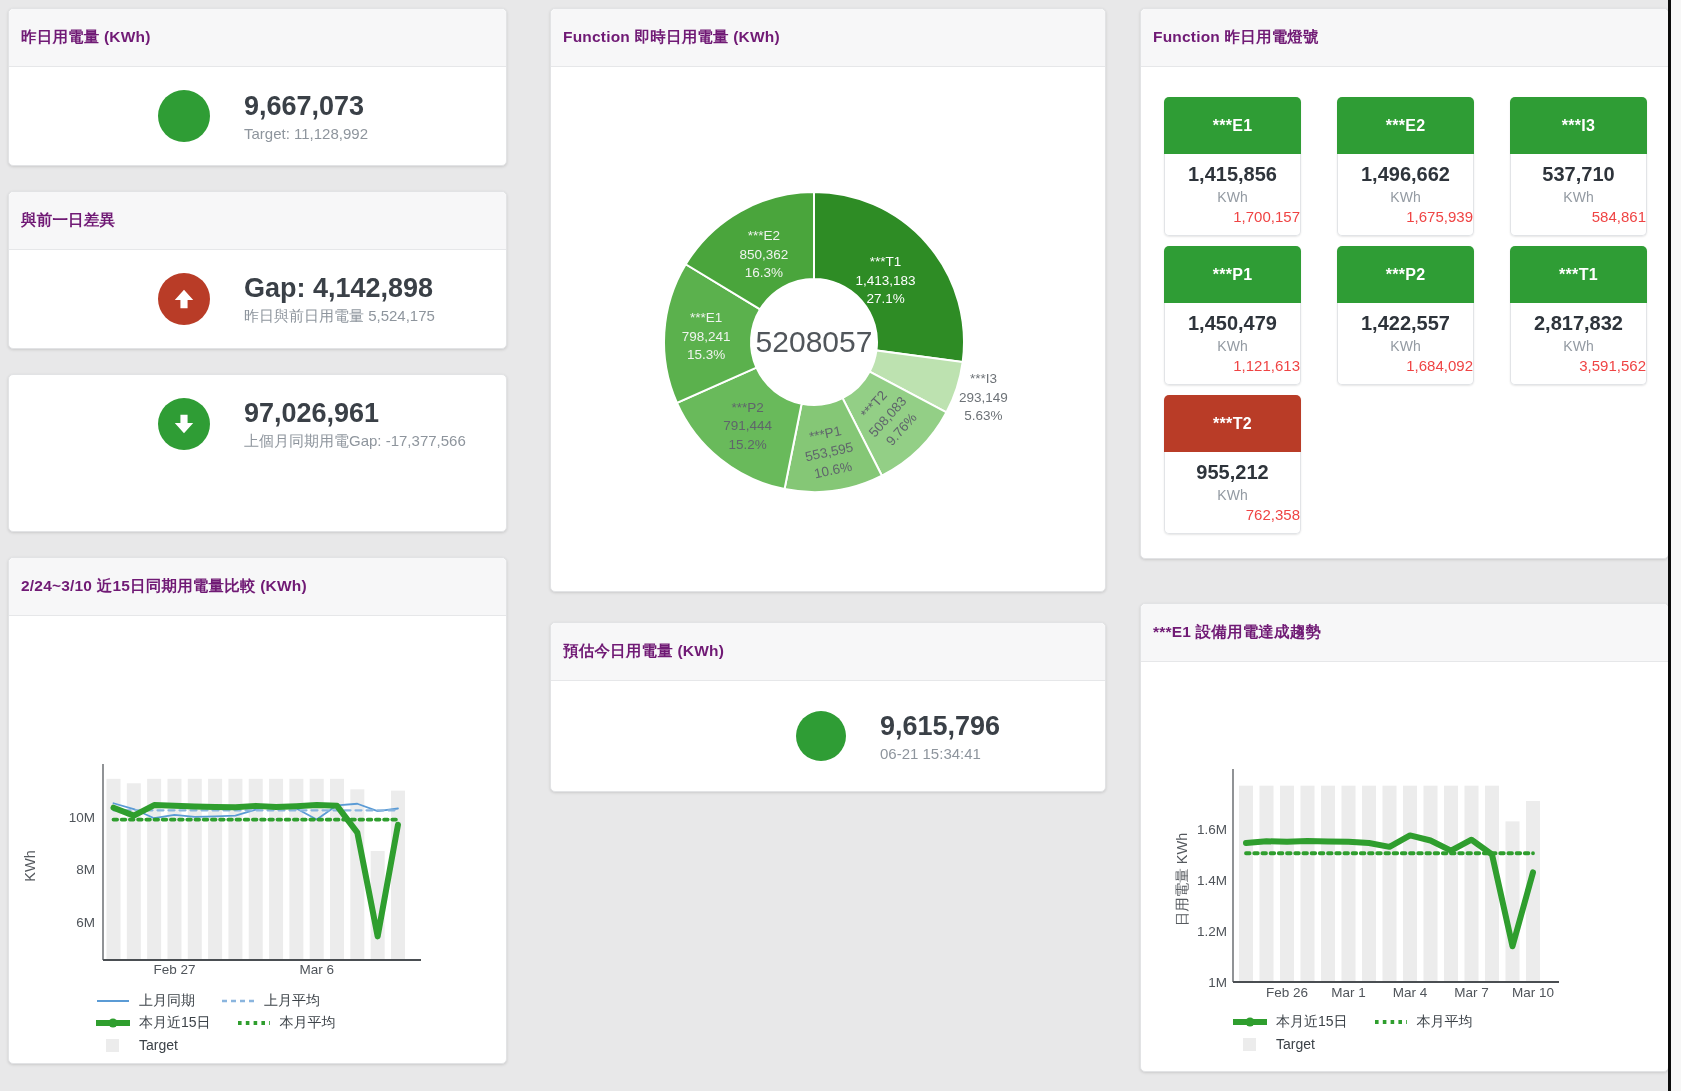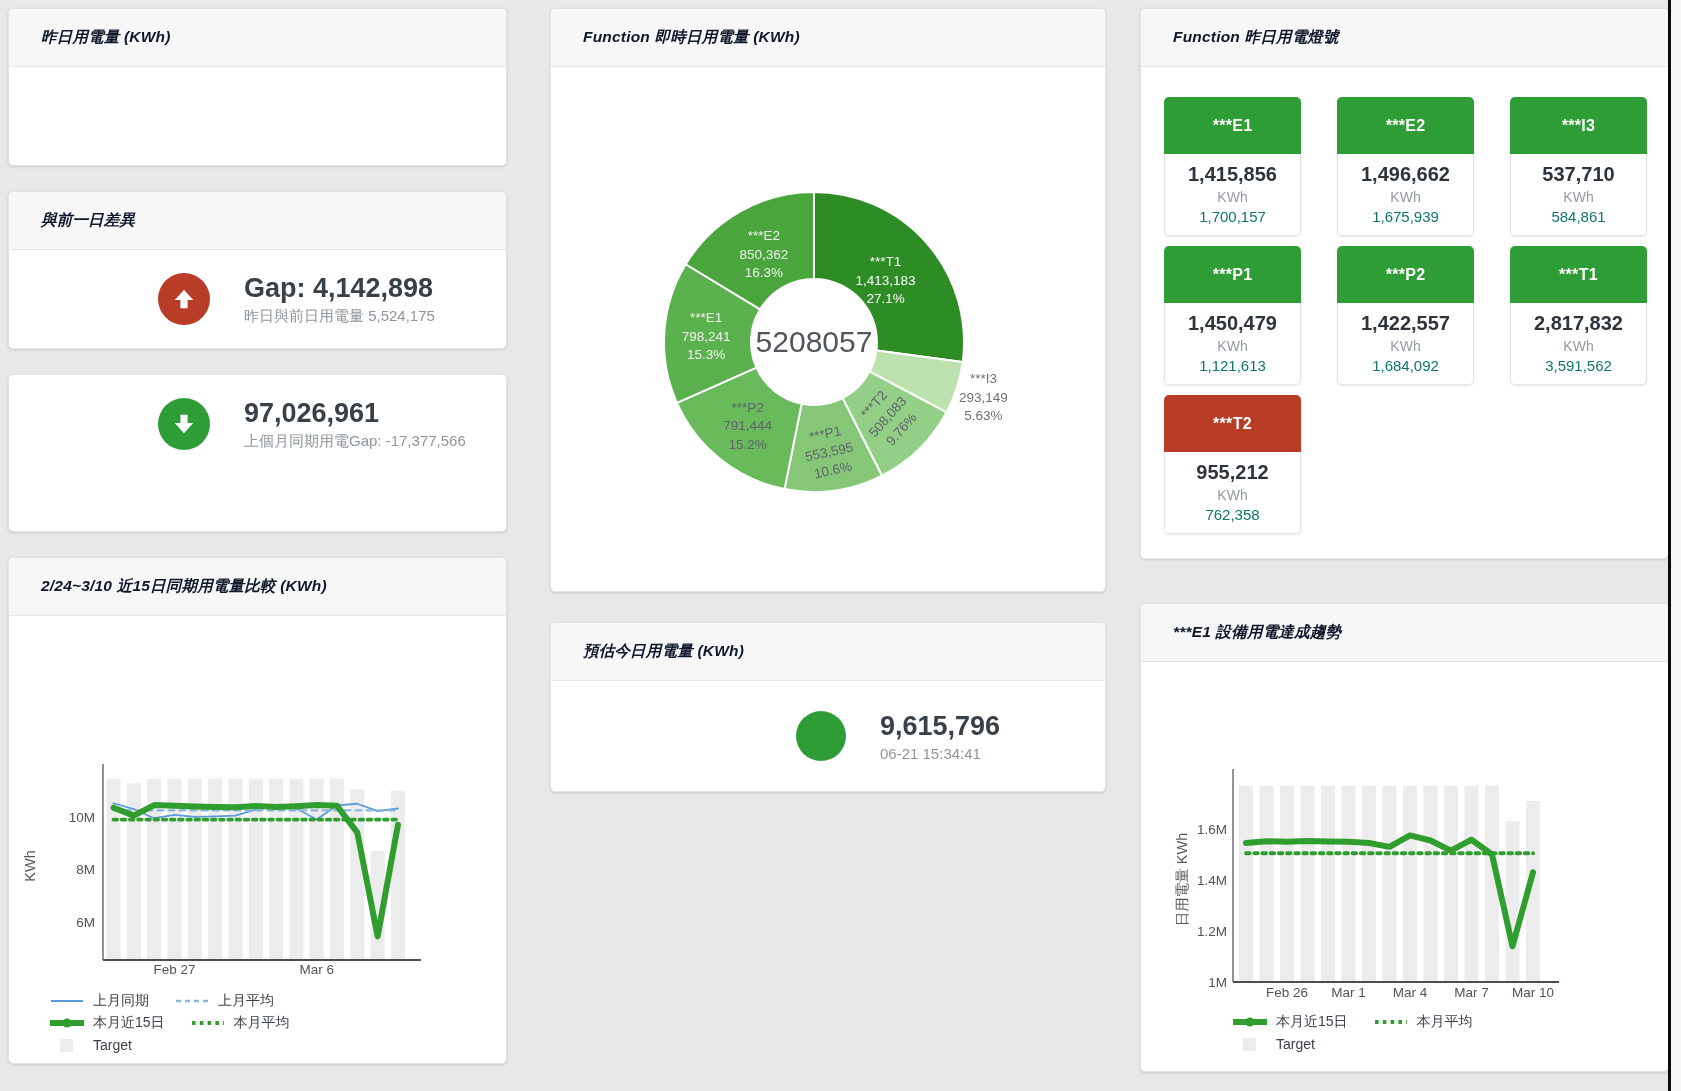--- a/index.html
+++ b/index.html
@@ -2,22 +2,22 @@
 <html><head>
 <meta charset="utf-8">
 <style>
   html,body{margin:0;padding:0;}
   body{background:#e8e8e9;font-family:"Liberation Sans","DejaVu Sans",sans-serif;}
   #stage{position:relative;width:1681px;height:1091px;background:#e8e8e9;overflow:hidden;}
 
   .panel{position:absolute;background:#fff;border:1px solid #e2e3e5;border-radius:5px;
          box-shadow:0 1px 3px rgba(0,0,0,.13);}
   .panel-h{height:57px;background:#f7f7f8;border-bottom:1px solid #e6e7e9;border-radius:5px 5px 0 0;
-           display:flex;align-items:center;padding:0 32px;font-size:15.5px;font-weight:700;
-           color:#0f172a;letter-spacing:.2px;white-space:nowrap;font-style:italic;}
+           display:flex;align-items:center;padding:0 12px;font-size:15.5px;font-weight:700;
+           color:#701a75;letter-spacing:.2px;white-space:nowrap;}
   .panel-b{position:relative;height:calc(100% - 58px);}
 
   
   .stat-row{display:flex;align-items:center;height:100%;}
   .stat-circle{width:52px;height:52px;border-radius:50%;display:flex;align-items:center;
                justify-content:center;flex:none;}
   .stat-circle svg{display:block;}
   .stat-text{margin-left:34px;}
   .stat-value{font-size:27px;font-weight:700;color:#3a4047;line-height:1.2;}
   .stat-sub{font-size:15px;color:#8e959d;margin-top:3px;}
@@ -38,43 +38,52 @@
 
   
   #tiles{position:absolute;left:23px;top:30px;width:483px;display:flex;flex-wrap:wrap;gap:10px 36px;}
   .tile{width:137px;border-radius:5px;box-shadow:0 1px 2px rgba(0,0,0,.10);}
   .tile-h{height:57px;border-radius:5px 5px 0 0;color:#fff;font-weight:700;font-size:16px;
           display:flex;align-items:center;justify-content:center;letter-spacing:.3px;}
   .tile-b{background:#fff;border:1px solid #e2e4e7;border-top:none;border-radius:0 0 5px 5px;
           text-align:center;padding:9px 0 10px;}
   .tile-v{font-size:20px;font-weight:700;color:#2e343b;}
   .tile-u{font-size:14px;color:#939aa2;margin-top:3px;}
-  .tile-t{font-size:15px;color:#0f766e;margin-top:3px;}
+  .tile-t{font-size:15px;color:#ef4444;margin-top:3px;text-align:right;}
 
   
   .chart-svg{position:absolute;left:0;top:58px;}
   .legend{position:absolute;left:0;font-size:14px;color:#3c4248;}
-  #compare-legend{top:433px;padding-left:41px;}
+  #compare-legend{top:433px;padding-left:87px;}
   #trend-legend{top:408px;padding-left:92px;}
   .legend-row{display:flex;align-items:center;margin-bottom:2px;height:20px;}
   .legend-item{display:inline-flex;align-items:center;margin-right:26px;cursor:pointer;}
   .legend-item svg{margin-right:9px;display:block;}
 
   
   #scrollbar{position:absolute;right:0;top:0;width:10px;height:1091px;background:#f7f7f7;
              border-left:3px solid #0c0c0c;}
   text{font-family:"Liberation Sans","DejaVu Sans",sans-serif;}
 </style>
 </head>
 <body>
 
 <div id="stage">
 
   <div class="panel" id="p-yesterday">
     <div class="panel-h">昨日用電量 (KWh)</div>
+    <div class="panel-b">
+      <div class="stat-row">
+        <div class="stat-circle" style="background:#2f9d35"></div>
+        <div class="stat-text">
+          <div class="stat-value">9,667,073</div>
+          <div class="stat-sub">Target: 11,128,992</div>
+        </div>
+      </div>
+    </div>
   </div>
 
   <div class="panel" id="p-daygap">
     <div class="panel-h">與前一日差異</div>
     <div class="panel-b">
       <div class="stat-row">
         <div class="stat-circle" style="background:#b93c27">
           <svg width="26" height="26" viewBox="0 0 24 24">
               <path d="M12 3.5 L20.5 13 H15.3 V20.5 H8.7 V13 H3.5 Z" fill="#fff"></path>
             </svg>

